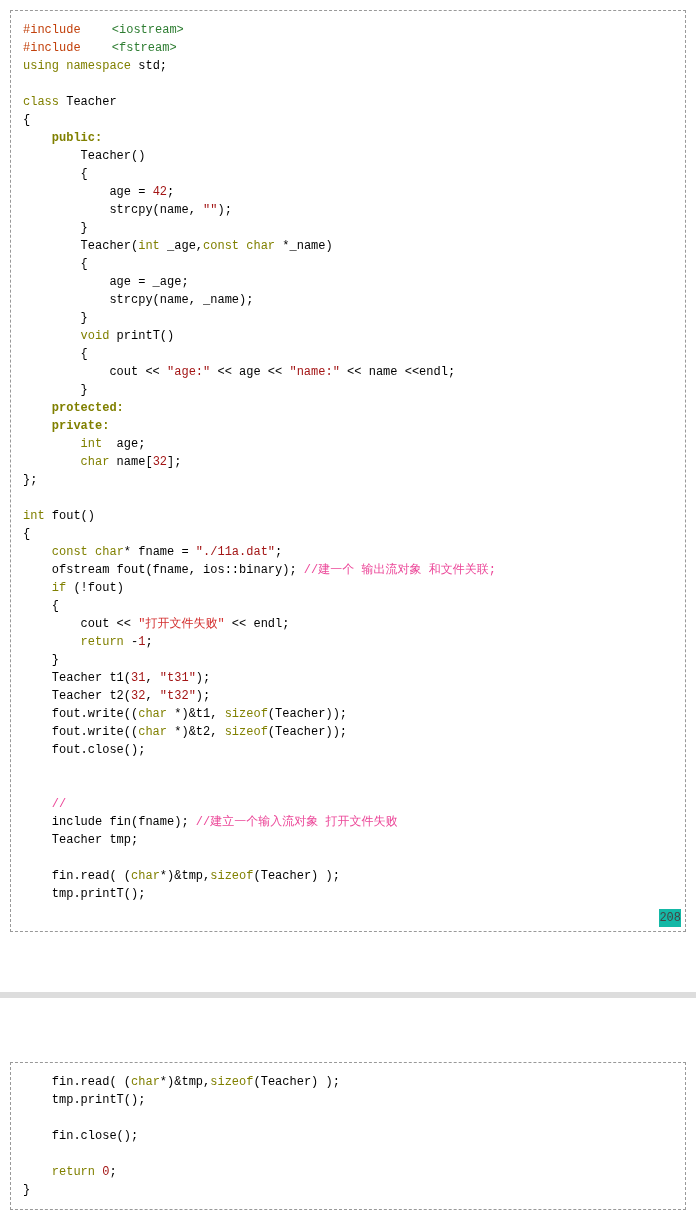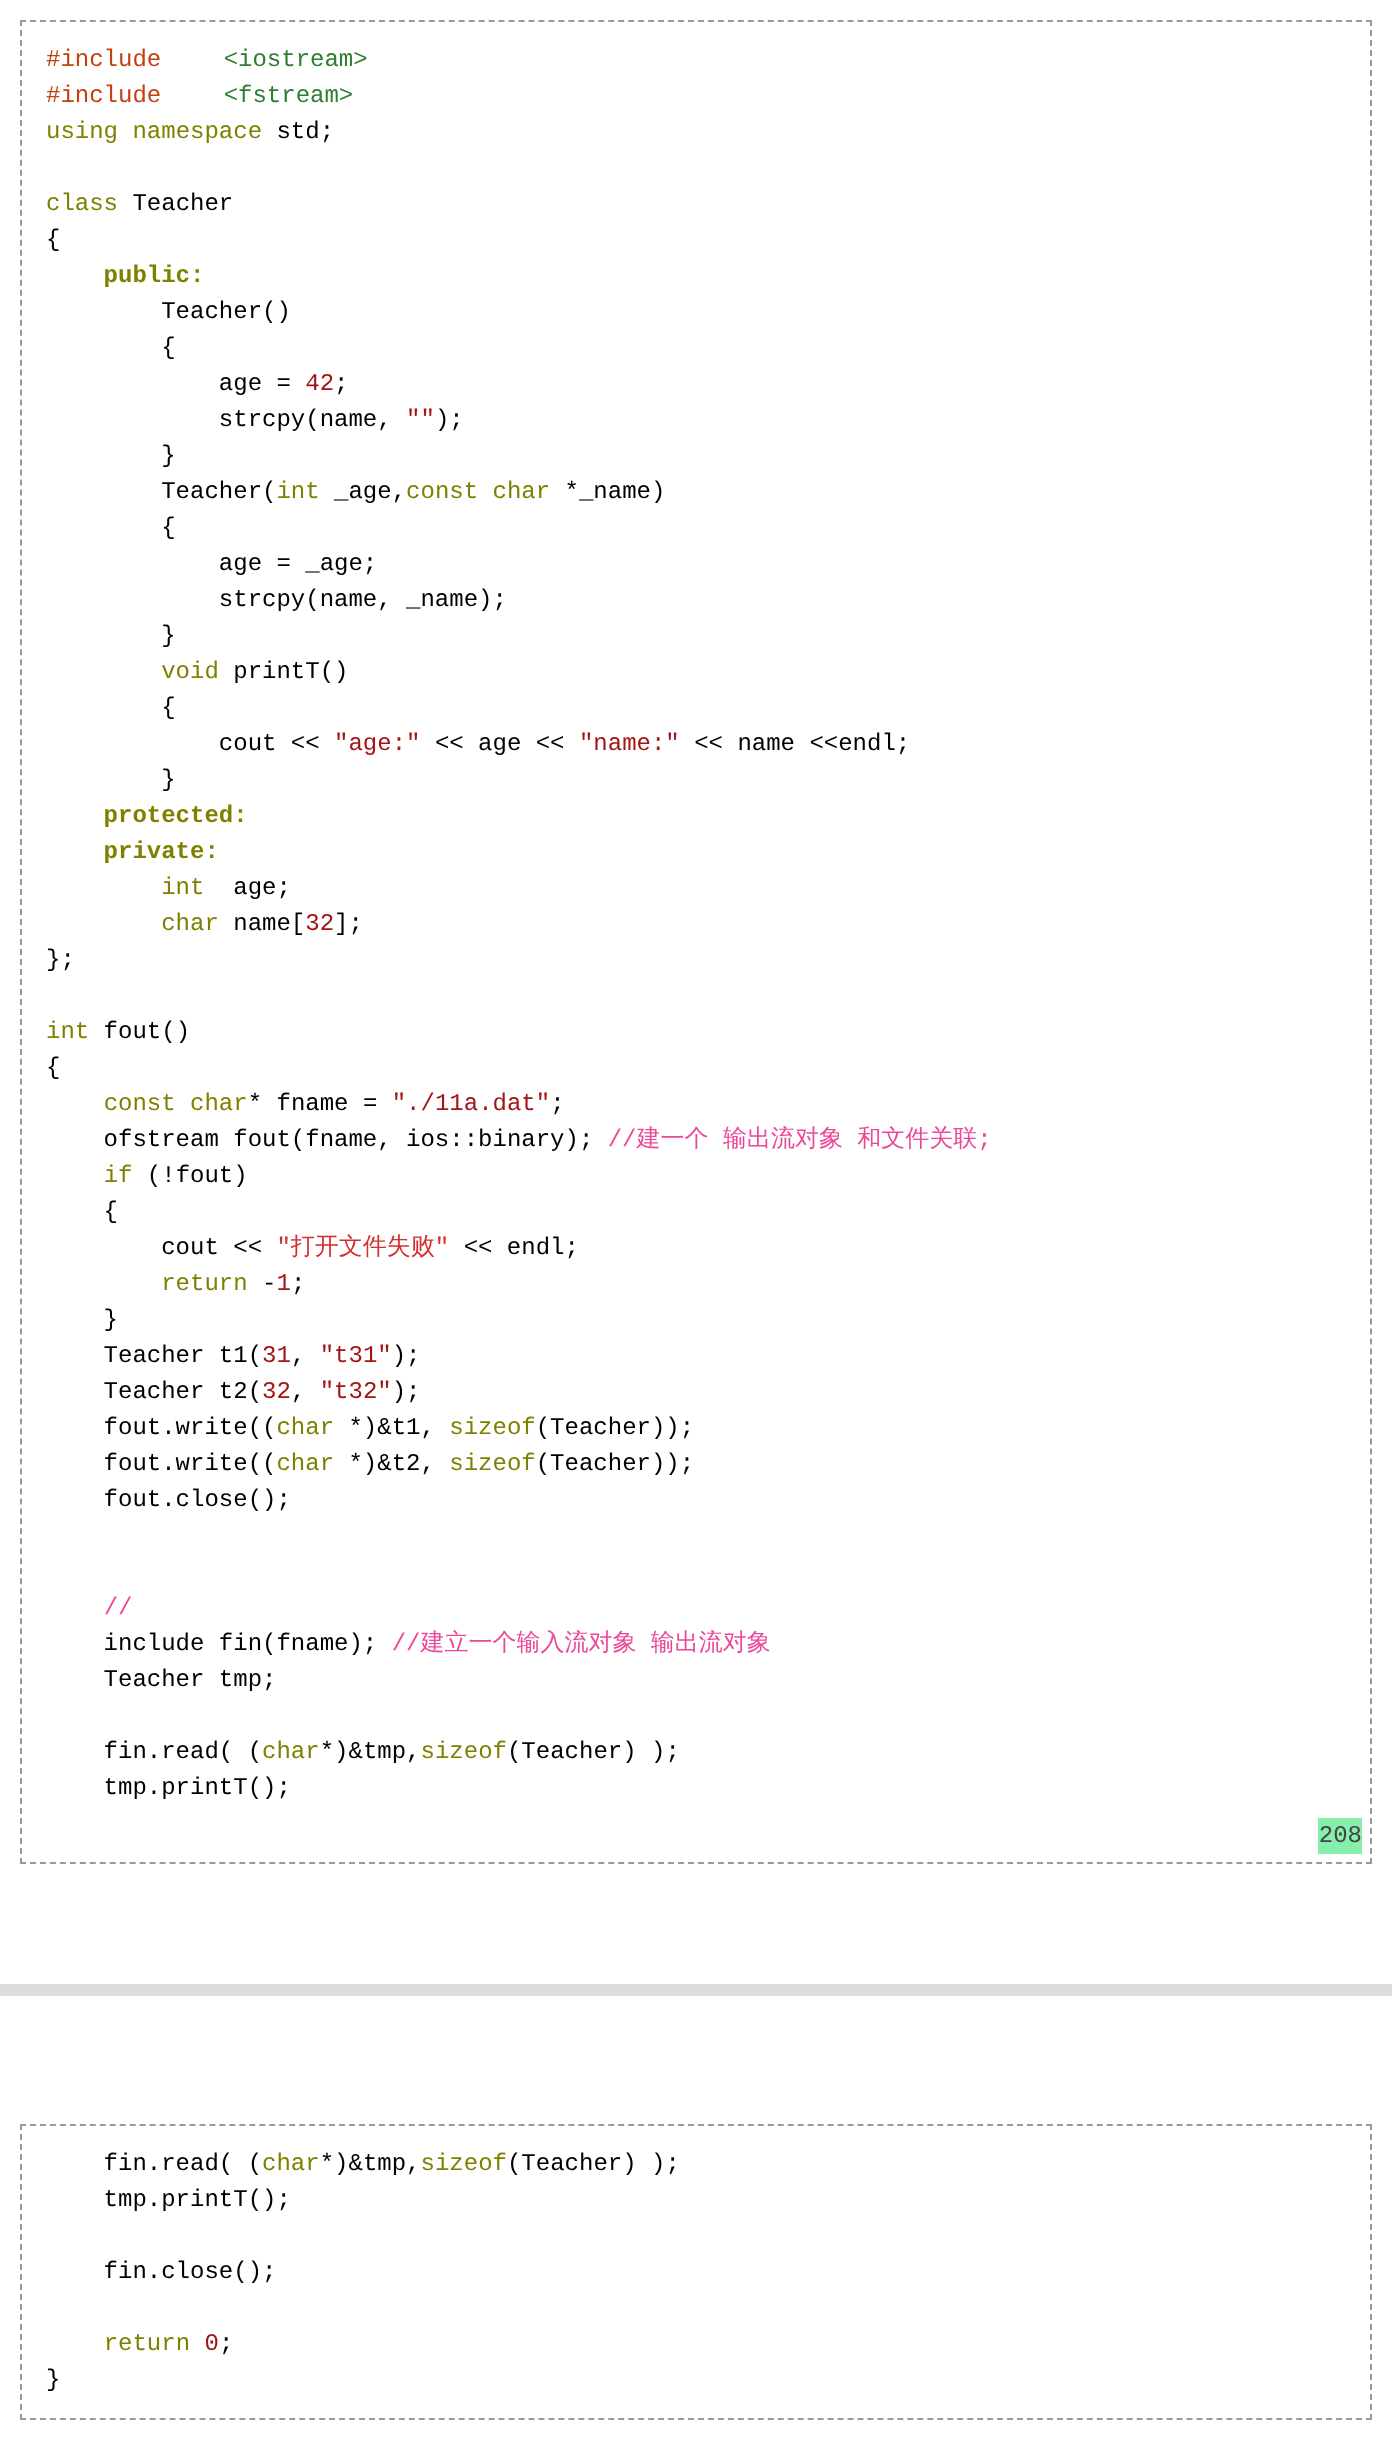--- a/index.html
+++ b/index.html
@@ -30,21 +30,21 @@
     right: -10px;
     height: 6px;
     background: #ddd;
   }
   .page-num {
     position: absolute;
     right: 4px;
     bottom: 4px;
     font-size: 12px;
     color: #444;
-    background: #86efac;
+    background: #14b8a6;
   } 
   .inc { color: #c2410c; } 
   .hdr { color: #2e7d32; margin-left: 24px; }
   .access { color: #808000; font-weight: bold; }
   .kw { color: #808000; text-align: right; }
   .red { color: #d32f2f; }
   .darkred { color: #a31515; }
   .comment { color: #ec4899; }
 </style>
 </head>
@@ -87,21 +87,21 @@
 <span>        </span><span class="kw">return</span><span> -</span><span class="darkred">1</span><span>;</span>
 <span>    }</span>
 <span>    Teacher t1(</span><span class="darkred">31</span><span>, </span><span class="darkred">"t31"</span><span>);</span>
 <span>    Teacher t2(</span><span class="darkred">32</span><span>, </span><span class="darkred">"t32"</span><span>);</span>
 <span>    fout.write((</span><span class="kw">char</span><span> *)&amp;t1, </span><span class="kw">sizeof</span><span>(Teacher));</span>
 <span>    fout.write((</span><span class="kw">char</span><span> *)&amp;t2, </span><span class="kw">sizeof</span><span>(Teacher));</span>
 <span>    fout.close();</span>
 <span></span>
 <span></span>
 <span>    </span><span class="comment">//</span>
-<span>    include fin(fname); </span><span class="comment">//建立一个输入流对象 输出流对象</span>
+<span>    include fin(fname); </span><span class="comment">//建立一个输入流对象 打开文件失败</span>
 <span>    Teacher tmp;</span>
 <span></span>
 <span>    fin.read( (</span><span class="kw">char</span><span>*)&amp;tmp,</span><span class="kw">sizeof</span><span>(Teacher) );</span>
 <span>    tmp.printT();</span>
 <span></span>
 <span class="page-num">208</span></div>
 
 <div class="page-gap"></div>
 
 <div class="code-block"><span>    fin.read( (</span><span class="kw">char</span><span>*)&amp;tmp,</span><span class="kw">sizeof</span><span>(Teacher) );</span>

